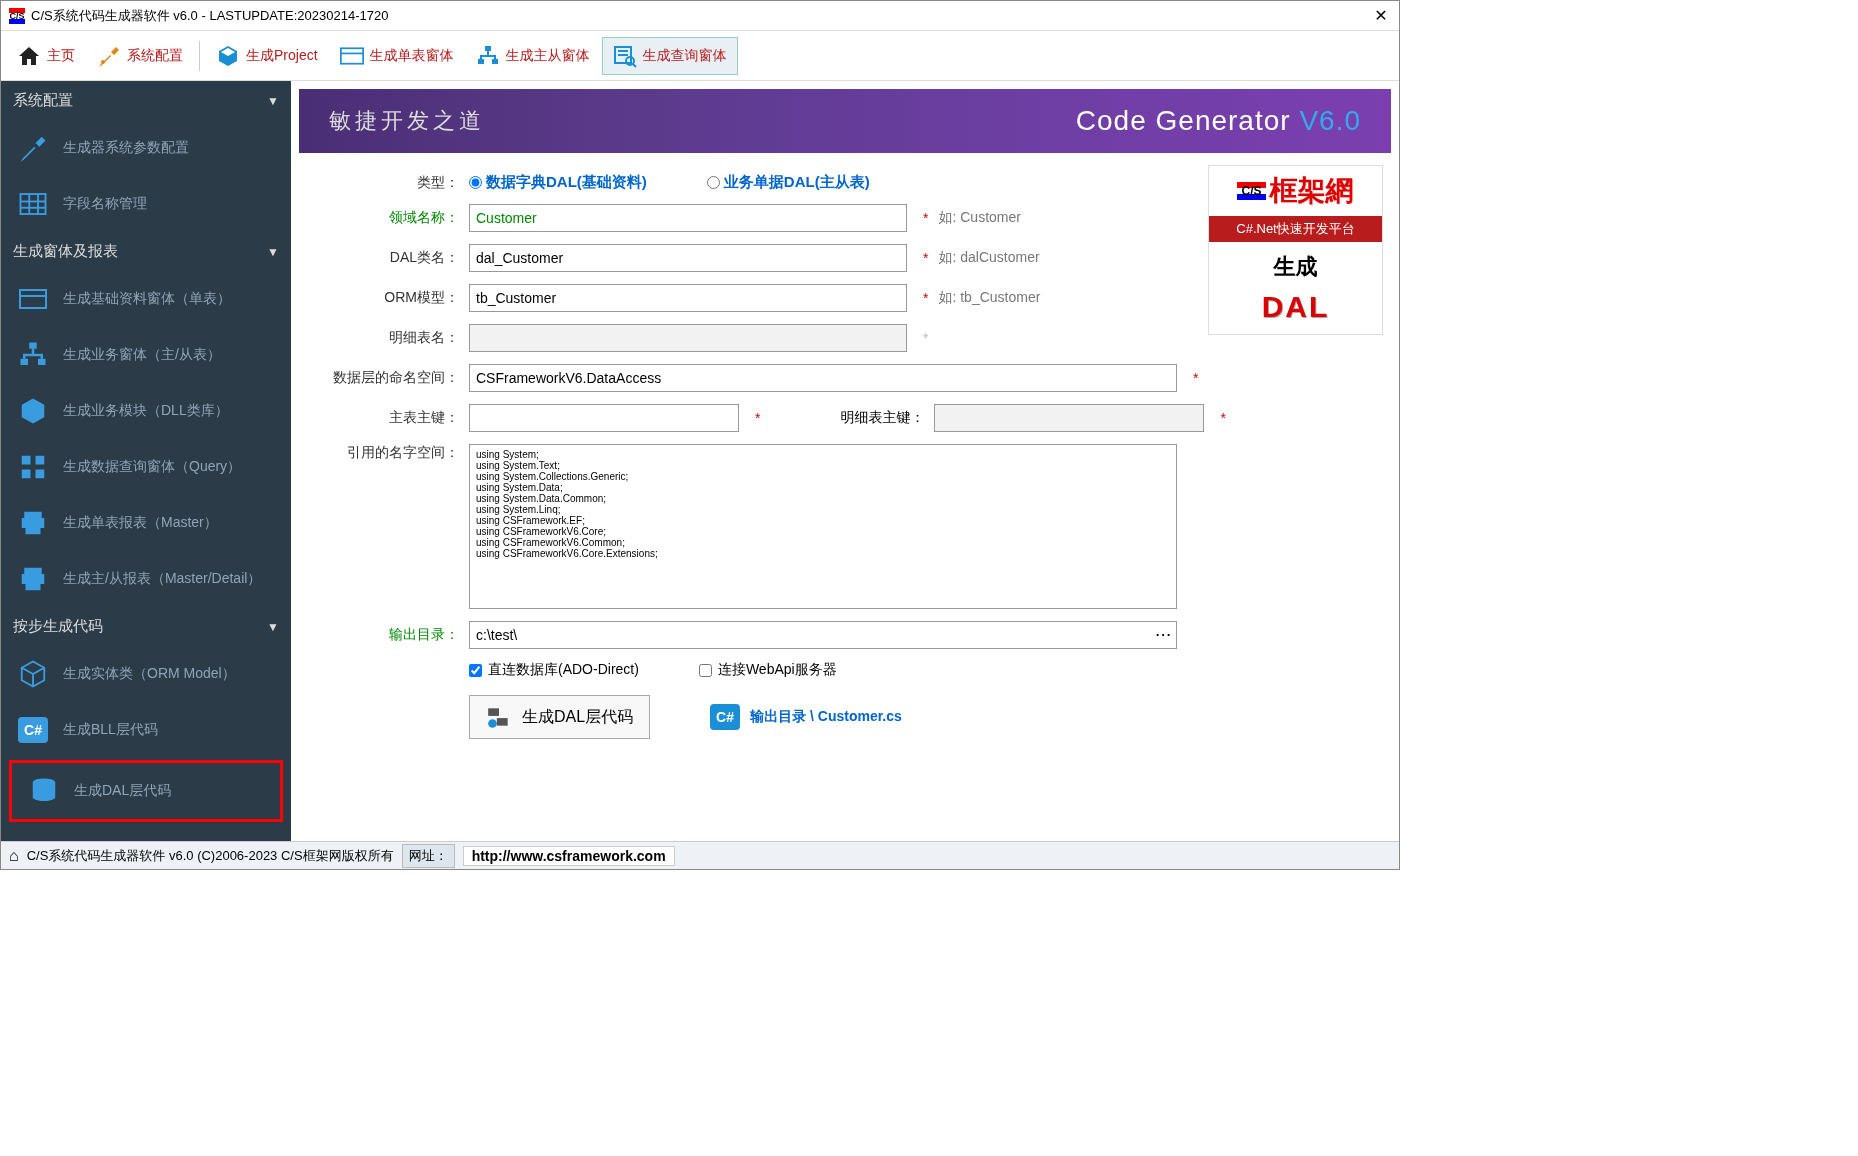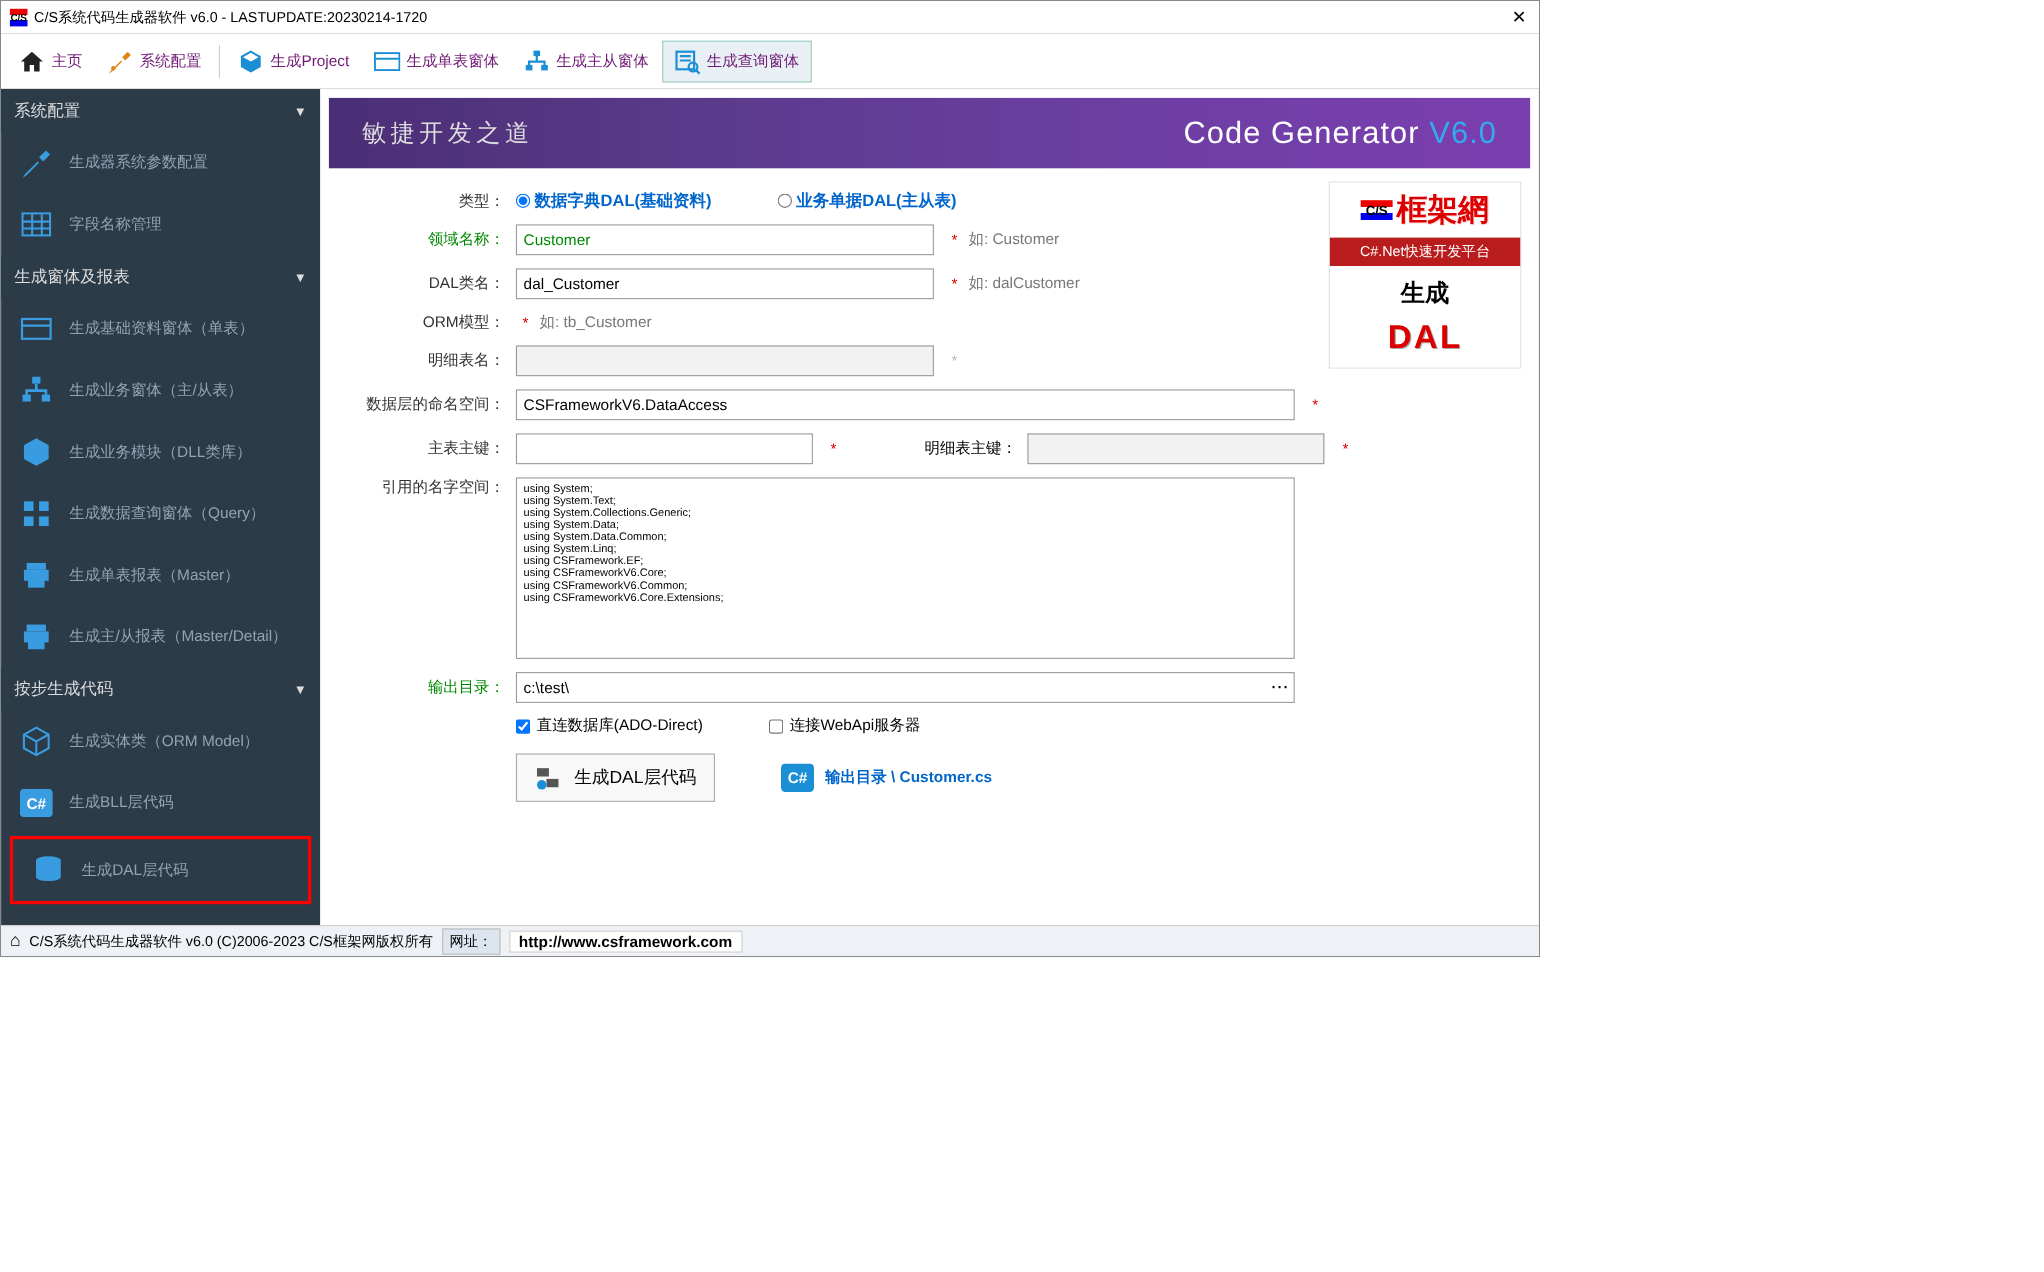--- a/index.html
+++ b/index.html
@@ -4,21 +4,21 @@
   <style>
     * { box-sizing: border-box; margin: 0; padding: 0; font-family: "Microsoft YaHei", sans-serif; }
     body { background: #fff; font-size: 14px; overflow: hidden; }
     .window { width: 1400px; height: 870px; border: 1px solid #888; display: flex; flex-direction: column; }
     .titlebar { height: 30px; background: #fff; display: flex; align-items: center; padding: 0 8px; border-bottom: 1px solid #ddd; }
     .titlebar .app-icon { width: 16px; height: 16px; background: linear-gradient(to bottom, #e00 0%, #e00 33%, #fff 33%, #fff 66%, #00e 66%, #00e 100%); margin-right: 6px; font-size: 9px; font-weight: bold; display: flex; align-items: center; justify-content: center; color: #000; }
     .titlebar .title-text { flex: 1; font-size: 13px; color: #000; }
     .titlebar .close-icon { width: 20px; text-align: center; color: #000; font-size: 16px; }
     
     .toolbar { height: 50px; background: #fff; display: flex; align-items: center; padding: 0 6px; gap: 2px; border-bottom: 1px solid #ddd; }
-    .tb-item { display: flex; align-items: center; padding: 6px 10px; gap: 6px; color: #701a75; cursor: pointer; text-align: center; }
+    .tb-item { display: flex; align-items: center; padding: 6px 10px; gap: 6px; color: #b91c1c; cursor: pointer; text-align: center; }
     .tb-item.active { background: #e8f0f5; border: 1px solid #9cb; }
     .tb-sep { width: 1px; height: 30px; background: #ccc; margin: 0 4px; }
     .icon-24 { width: 24px; height: 24px; display: flex; align-items: center; justify-content: center; }
     
     .body { flex: 1; display: flex; overflow: hidden; }
     
     .sidebar { width: 290px; background: #2b3b48; color: #ccc; overflow-y: auto; }
     .sb-header { padding: 10px 12px; background: #2b3b48; display: flex; align-items: center; justify-content: space-between; font-size: 15px; color: #ddd; }
     .sb-header .chevron { font-size: 12px; }
     .sb-item { padding: 12px 12px 12px 16px; display: flex; align-items: center; gap: 14px; color: #8fa4b5; cursor: pointer; }
@@ -30,21 +30,21 @@
     .banner-left { font-size: 22px; letter-spacing: 4px; color: #ddd; }
     .banner-right { font-size: 28px; letter-spacing: 1px; }
     
     .form-area { flex: 1; padding: 20px 30px; position: relative; }
     .form-row { display: flex; align-items: center; margin-bottom: 12px; }
     .form-label { width: 140px; text-align: right; padding-right: 10px; font-size: 14px; color: #333; }
     .form-label.green { color: #008800; }
     .form-ctl { display: flex; align-items: center; gap: 10px; }
     .radio-opt { display: flex; align-items: center; gap: 4px; color: #0066cc; font-size: 15px; font-weight: bold; }
     input[type="text"] { height: 28px; border: 1px solid #999; padding: 0 6px; font-size: 14px; }
-    .txt-380 { width: 380px; }
+    .txt-380 { width: 438px; }
     .hint { color: #777; font-size: 14px; }
     .req { color: #d00; font-size: 14px; margin-left: 6px; }
     textarea { border: 1px solid #999; font-size: 10px; padding: 4px 6px; resize: none; font-family: "Microsoft YaHei", sans-serif; }
     .chk-row { display: flex; gap: 60px; align-items: center; }
     .chk { display: flex; align-items: center; gap: 6px; }
     .btn-big { display: flex; align-items: center; gap: 10px; border: 1px solid #aaa; padding: 8px 16px; background: #f8f8f8; cursor: pointer; font-size: 16px; }
     .link-blue { color: #0066cc; font-weight: bold; cursor: pointer; }
     
     .side-badge { position: absolute; right: 8px; top: 12px; width: 175px; border: 1px solid #ddd; }
     .badge-top { background: #fff; padding: 6px; display: flex; align-items: center; gap: 4px; justify-content: center; }
@@ -309,20 +309,21 @@
           <div class="form-ctl">
             <input type="text" class="txt-380" value="dal_Customer" style="">
             <span class="req">*</span>
             <span class="hint">如: dalCustomer</span>
           </div>
         </div>
 
         <div class="form-row">
           <div class="form-label">ORM模型：</div>
           <div class="form-ctl">
+            <input type="text" class="txt-380" value="tb_Customer" style="">
             <span class="req">*</span>
             <span class="hint">如: tb_Customer</span>
           </div>
         </div>
 
         <div class="form-row">
           <div class="form-label">明细表名：</div>
           <div class="form-ctl">
             <input type="text" class="txt-380" style="background: rgb(242, 242, 242);" disabled="" value="">
             <span class="req" style="color:#bbb">*</span>

